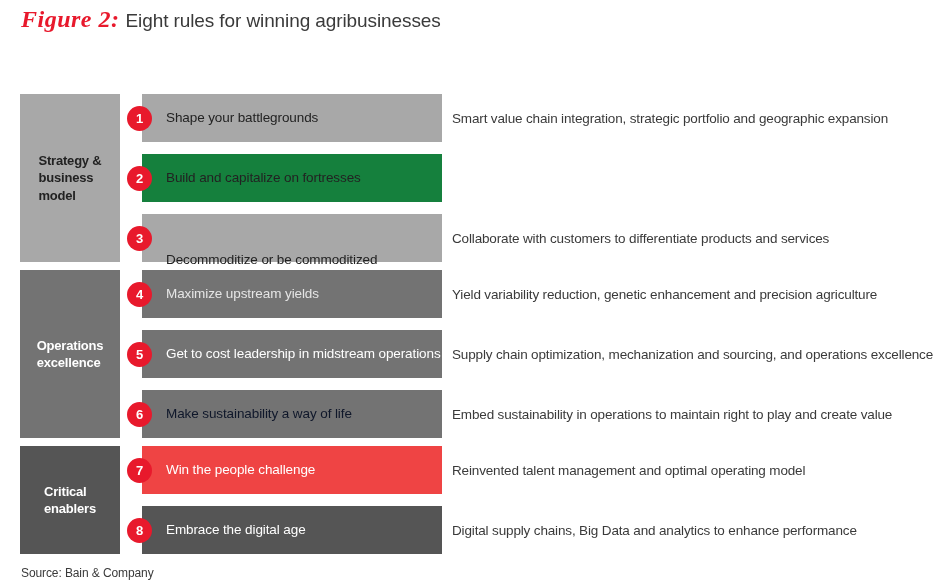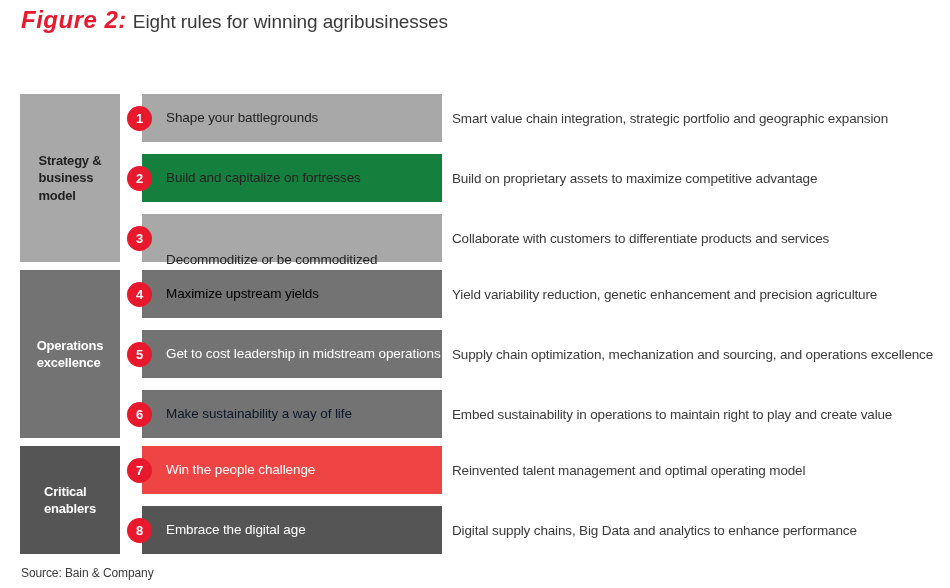--- a/index.html
+++ b/index.html
@@ -16,21 +16,21 @@
   }
 
   
   #figure-title {
     position: absolute;
     left: 21px;
     top: 6px;
     white-space: nowrap;
   }
   #figure-title .fig-label {
-    font-family: Liberation Sans, sans-serif;
+    font-family: Liberation Serif, serif;
     font-style: italic;
     font-weight: 700;
     font-size: 24px;
     color: #e8192c;
     letter-spacing: 0.5px;
   }
   #figure-title .fig-text {
     font-family: "Liberation Sans", sans-serif;
     font-size: 19px;
     color: #3a3a3a;
@@ -155,40 +155,39 @@
           <span class="rule-label" style="color: rgb(34, 34, 34);">Shape your battlegrounds</span>
         </div>
         <div class="rule-badge" style="background: rgb(232, 25, 44);">1</div>
         <div class="rule-desc">Smart value chain integration, strategic portfolio and geographic expansion</div>
       </div>
       <div class="rule-row" style="top: 60px;">
         <div class="rule-bar" style="background: #15803d;">
           <span class="rule-label" style="color: rgb(34, 34, 34);">Build and capitalize on fortresses</span>
         </div>
         <div class="rule-badge" style="background: rgb(232, 25, 44);">2</div>
-        <div class="rule-desc">Build on proprietary assets to maximize competitive advantage</div>
       </div>
       <div class="rule-row" style="top: 120px;">
         <div class="rule-bar" style="background: rgb(168, 168, 168);">
           <span class="rule-label" style="color: rgb(34, 34, 34); margin-top: 44px;">Decommoditize or be commoditized</span>
         </div>
         <div class="rule-badge" style="background: rgb(232, 25, 44);">3</div>
         <div class="rule-desc">Collaborate with customers to differentiate products and services</div>
       </div>
     </div>
     <div class="group" style="top: 270px; height: 168px;">
       <div class="group-label" style="top: 0px; height: 168px; background: rgb(115, 115, 115); color: #ffffff;">
         <div>
           <div>Operations</div>
           <div>excellence</div>
         </div>
       </div>
       <div class="rule-row" style="top: 0px;">
         <div class="rule-bar" style="background: rgb(115, 115, 115);">
-          <span class="rule-label" style="color: #000000;">Maximize upstream yields</span>
+          <span class="rule-label" style="color: #e5e5e5;">Maximize upstream yields</span>
         </div>
         <div class="rule-badge" style="background: rgb(232, 25, 44);">4</div>
         <div class="rule-desc">Yield variability reduction, genetic enhancement and precision agriculture</div>
       </div>
       <div class="rule-row" style="top: 60px;">
         <div class="rule-bar" style="background: rgb(115, 115, 115);">
           <span class="rule-label" style="color: rgb(255, 255, 255);">Get to cost leadership in midstream operations</span>
         </div>
         <div class="rule-badge" style="background: rgb(232, 25, 44);">5</div>
         <div class="rule-desc">Supply chain optimization, mechanization and sourcing, and operations excellence</div>

